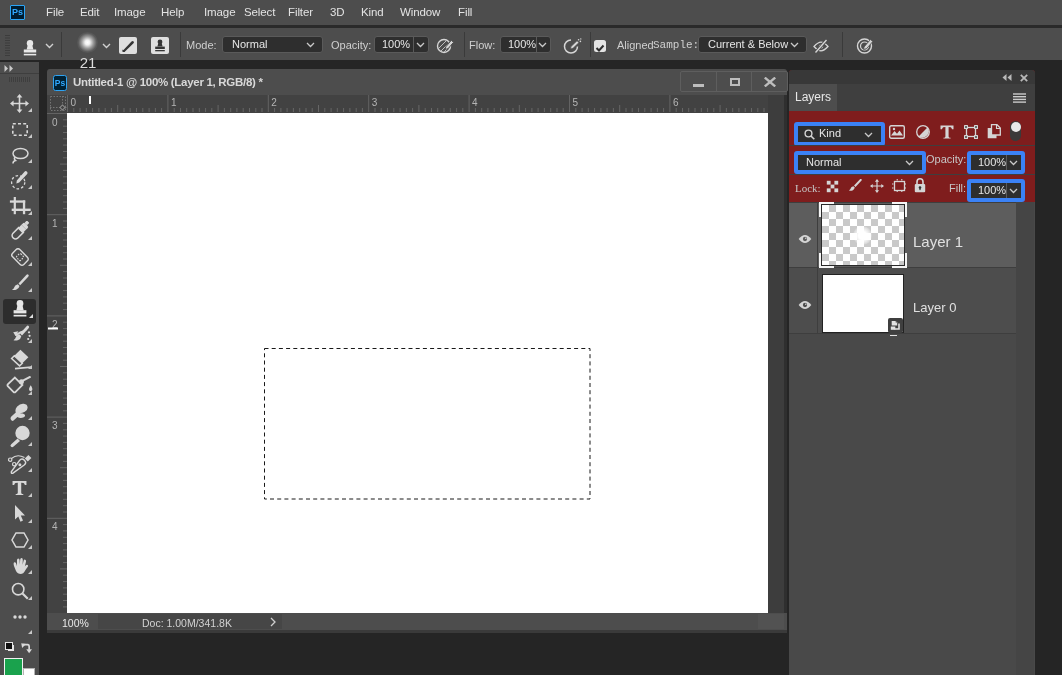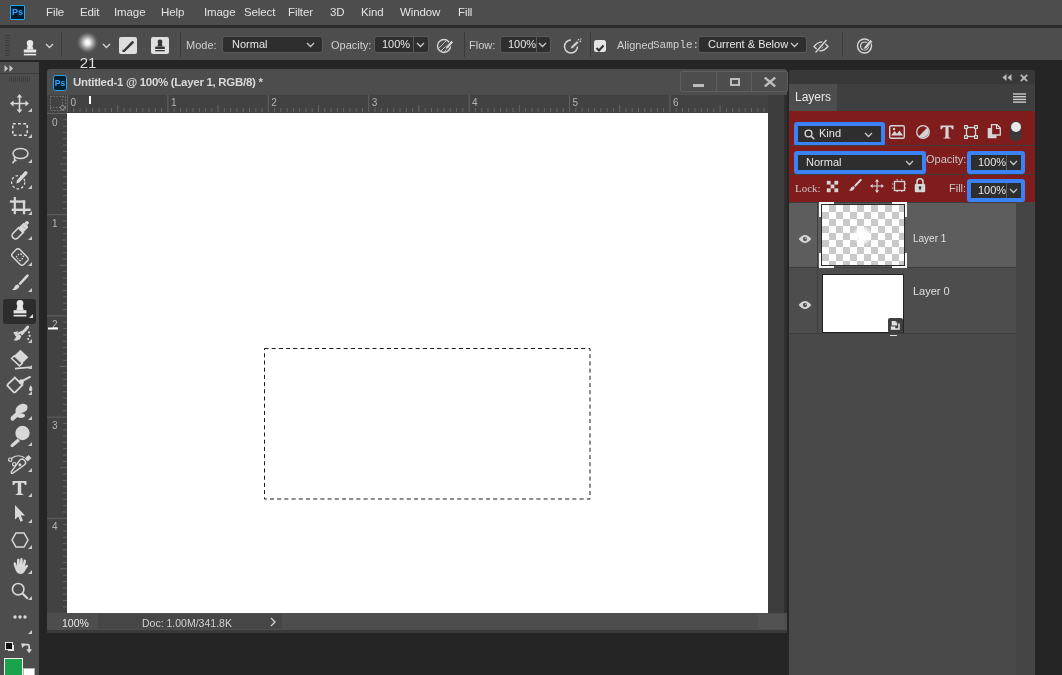--- a/index.html
+++ b/index.html
@@ -877,16 +877,16 @@
       <svg width="15" height="15" viewBox="0 0 15 15">
         <g fill="#e2e2e2">
           <path d="M3.5 2.5 L7.5 2.5 L9 4 L9 7 L3.5 7 Z" transform="translate(0.2,0.5)"></path>
           <path d="M10.2 5.5 L11.8 5.5 L11.8 11.8 L6.5 11.8 L6.5 10.2 L10.2 10.2 Z"></path>
           <rect x="2.8" y="8.5" width="4.5" height="3.3"></rect>
         </g>
         <path d="M7.5 2.5 L9 4 L7.5 4 Z" fill="#3f3f3f" transform="translate(0.2,0.5)"></path>
       </svg>
     </div>
     <div class="abs" style="left:101px;top:264.5px;width:7px;height:1.6px;background:#e2e2e2;"></div>
-    <div class="abs" style="left:124px;top:163px;font-size:10px;color:#e0e0e0;">Layer 1</div>
-    <div class="abs" style="left:124px;top:215px;font-size:11px;color:#e0e0e0;">Layer 0</div>
+    <div class="abs" style="left:124px;top:163px;font-size:15px;color:#e0e0e0;">Layer 1</div>
+    <div class="abs" style="left:124px;top:230px;font-size:13px;color:#e0e0e0;">Layer 0</div>
   </div>
 </div>
 
 </body></html>

